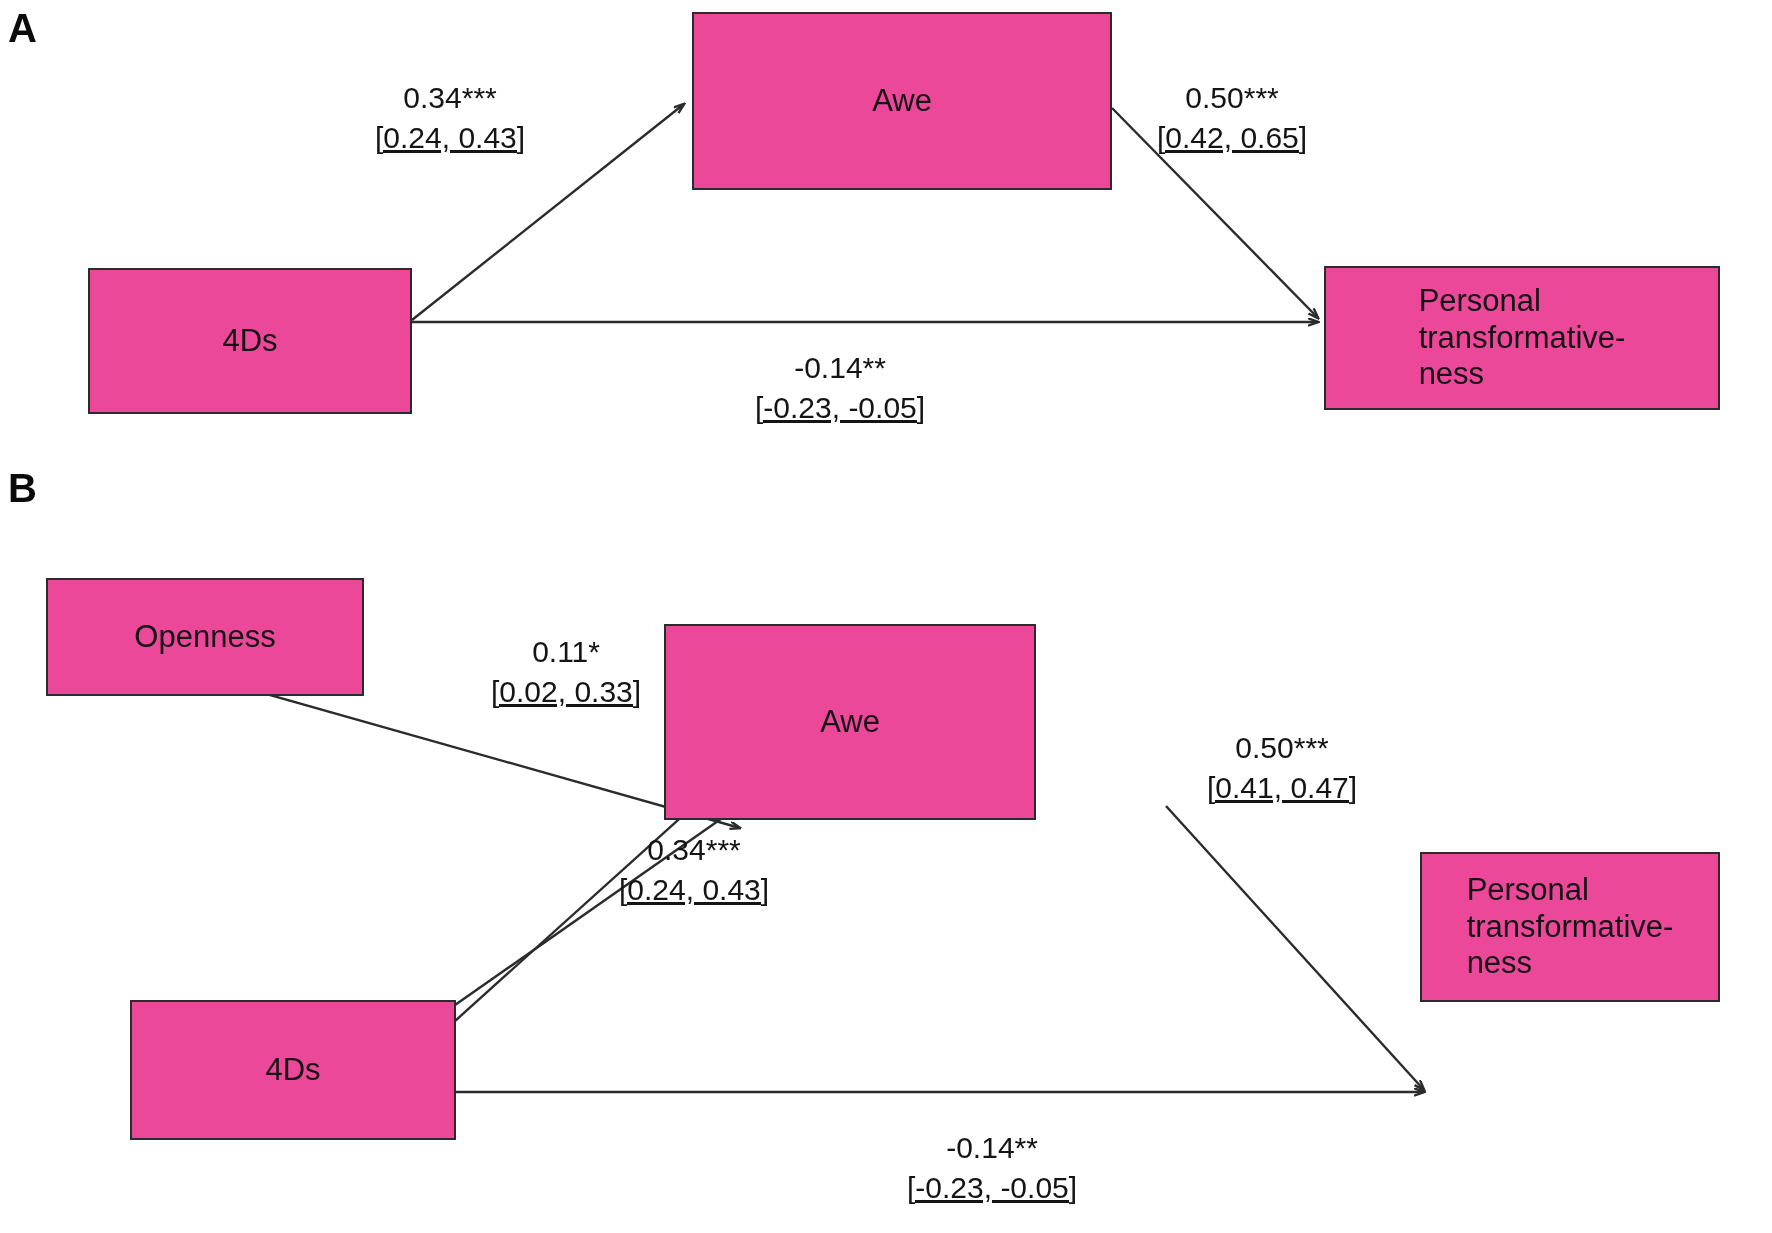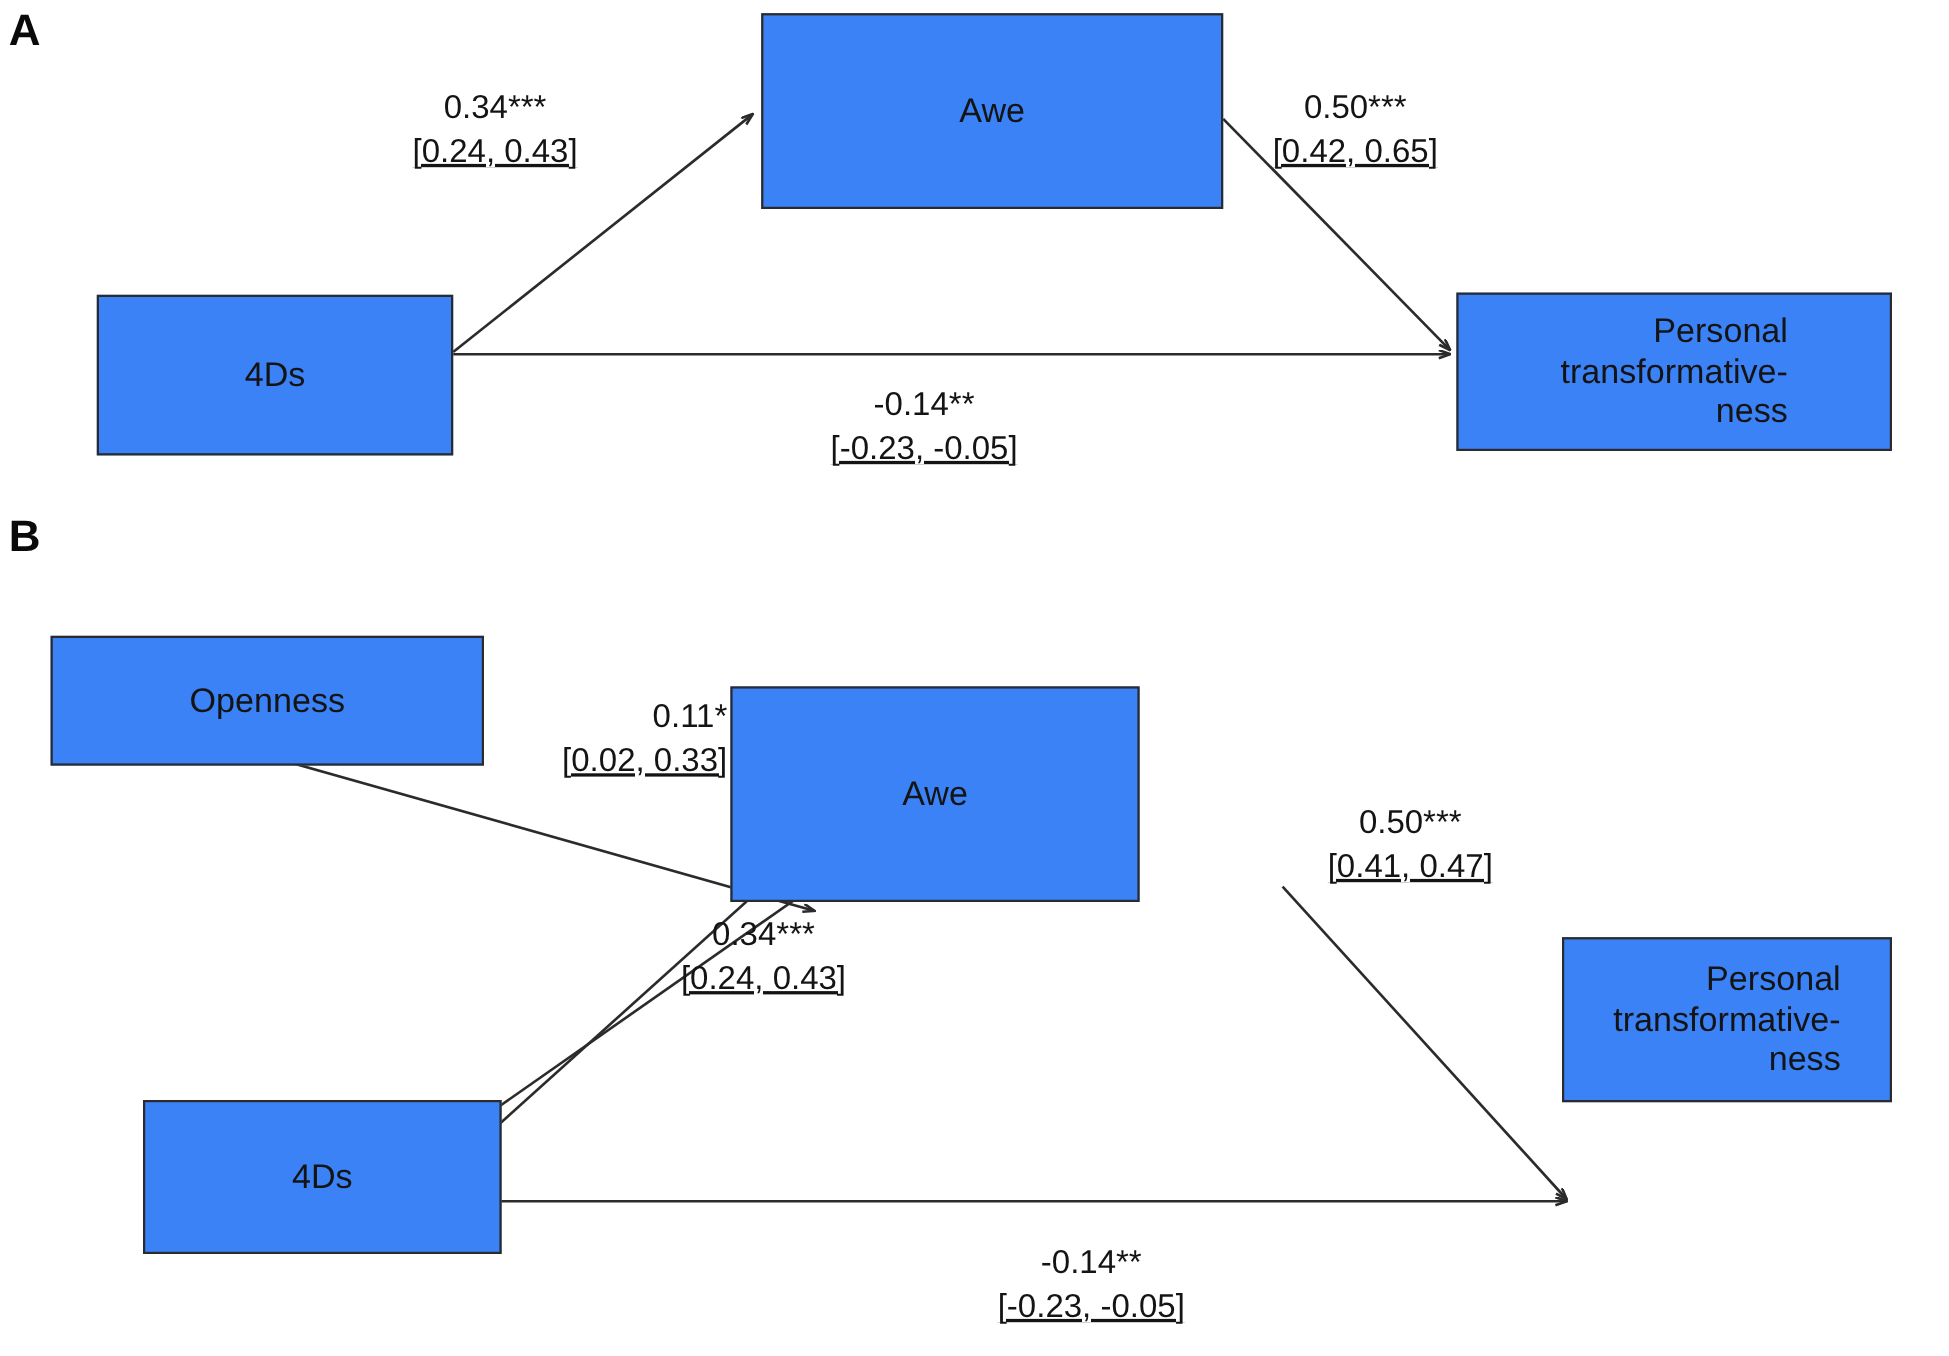--- a/index.html
+++ b/index.html
@@ -24,25 +24,25 @@
     font-weight: bold;
     font-size: 40px;
     line-height: 1;
     color: #0a0a0a;
     letter-spacing: -0.5px;
   }
   .node-box {
     position: absolute;
     box-sizing: border-box;
     border: 2px solid #2b2b2b;
-    background: #3b82f6;
+    background: #ec4899;
     display: flex;
     align-items: center;
     justify-content: center;
-    text-align: right;
+    text-align: left;
     z-index: 3;
   }
   .node-label {
     font-family: "Liberation Sans", sans-serif;
     font-size: 31px;
     line-height: 1.18;
     color: #141414;
     white-space: pre-line;
     padding: 0 6px;
   }
@@ -134,39 +134,39 @@
     <span class="ci">[0.42, 0.65]</span>
   </div>
 
   <div class="path-label" style="left:716px; top:348px;">
     <span class="coef">-0.14**</span>
     <span class="ci">[-0.23, -0.05]</span>
   </div>
 
   <div class="panel-letter" style="left:8px; top:468px;">B</div>
 
-  <div class="node-box" style="left:46px; top:578px; width:394px; height:118px;">
+  <div class="node-box" style="left:46px; top:578px; width:318px; height:118px;">
     <span class="node-label">Openness</span>
   </div>
 
   <div class="node-box" style="left:130px; top:1000px; width:326px; height:140px;">
     <span class="node-label">4Ds</span>
   </div>
 
   <div class="node-box" style="left:664px; top:624px; width:372px; height:196px;">
     <span class="node-label">Awe</span>
   </div>
 
   <div class="node-box" style="left:1420px; top:852px; width:300px; height:150px;">
     <span class="node-label">Personal
 transformative-
 ness</span>
   </div>
 
-  <div class="path-label" style="left:472px; top:632px;text-align:right;">
+  <div class="path-label" style="left:452px; top:632px;">
     <span class="coef">0.11*</span>
     <span class="ci">[0.02, 0.33]</span>
   </div>
 
   <div class="path-label" style="left:580px; top:830px;">
     <span class="coef">0.34***</span>
     <span class="ci">[0.24, 0.43]</span>
   </div>
 
   <div class="path-label" style="left:1168px; top:728px;">

